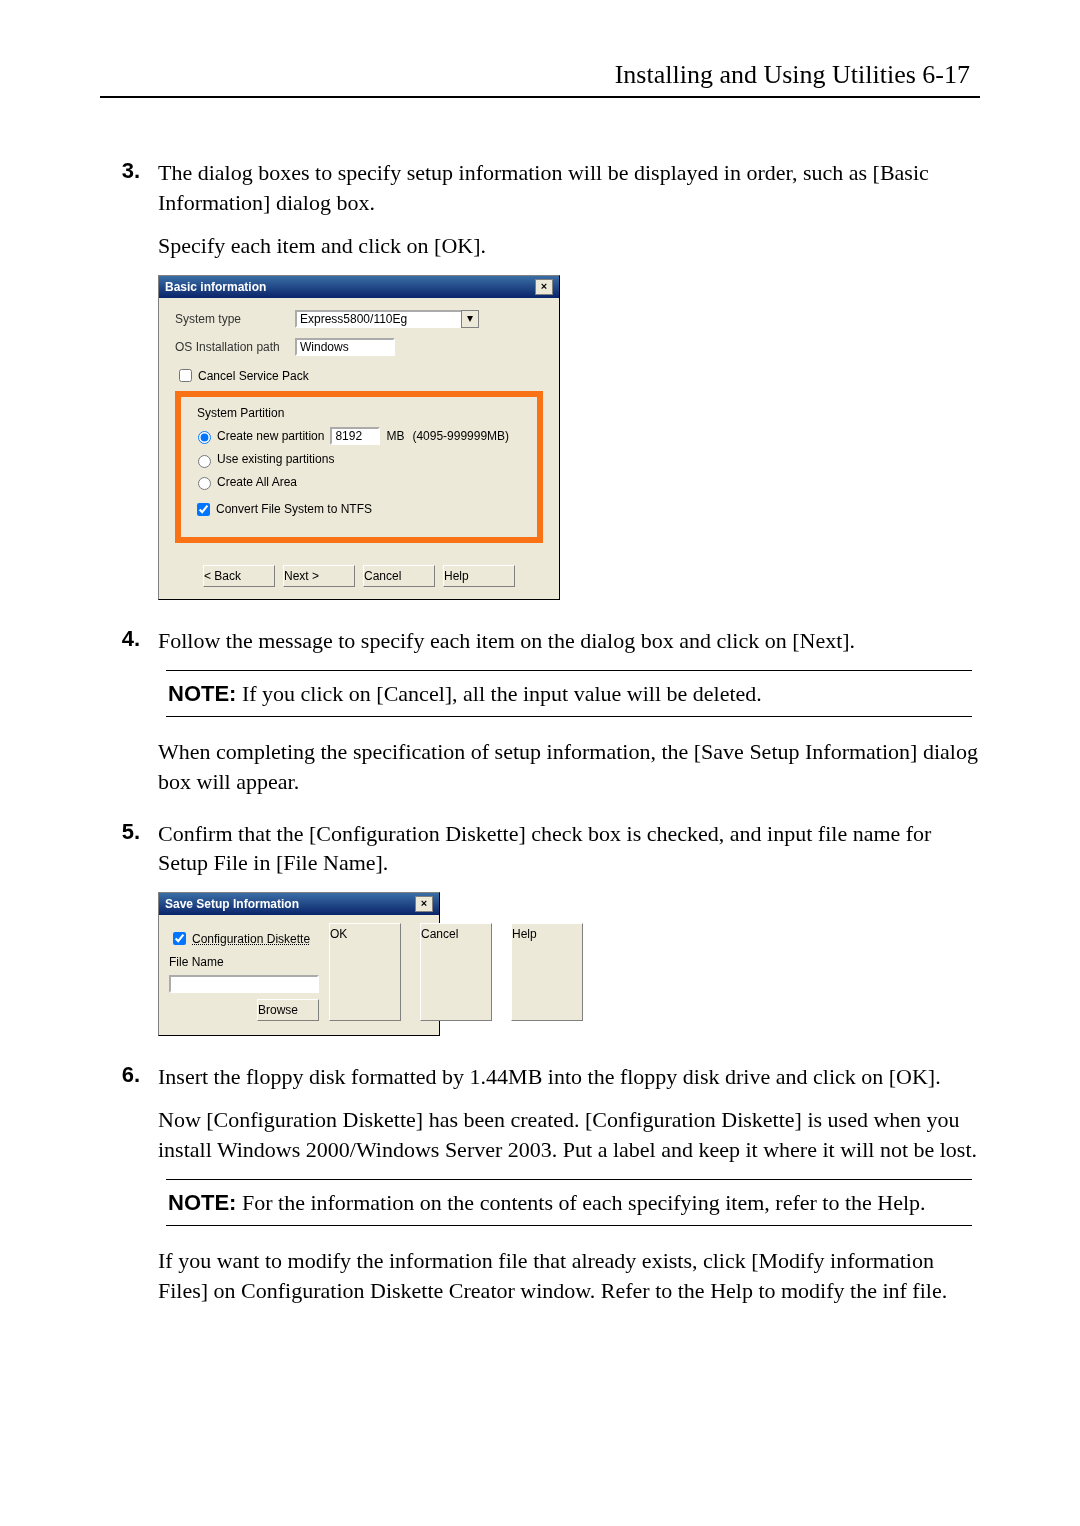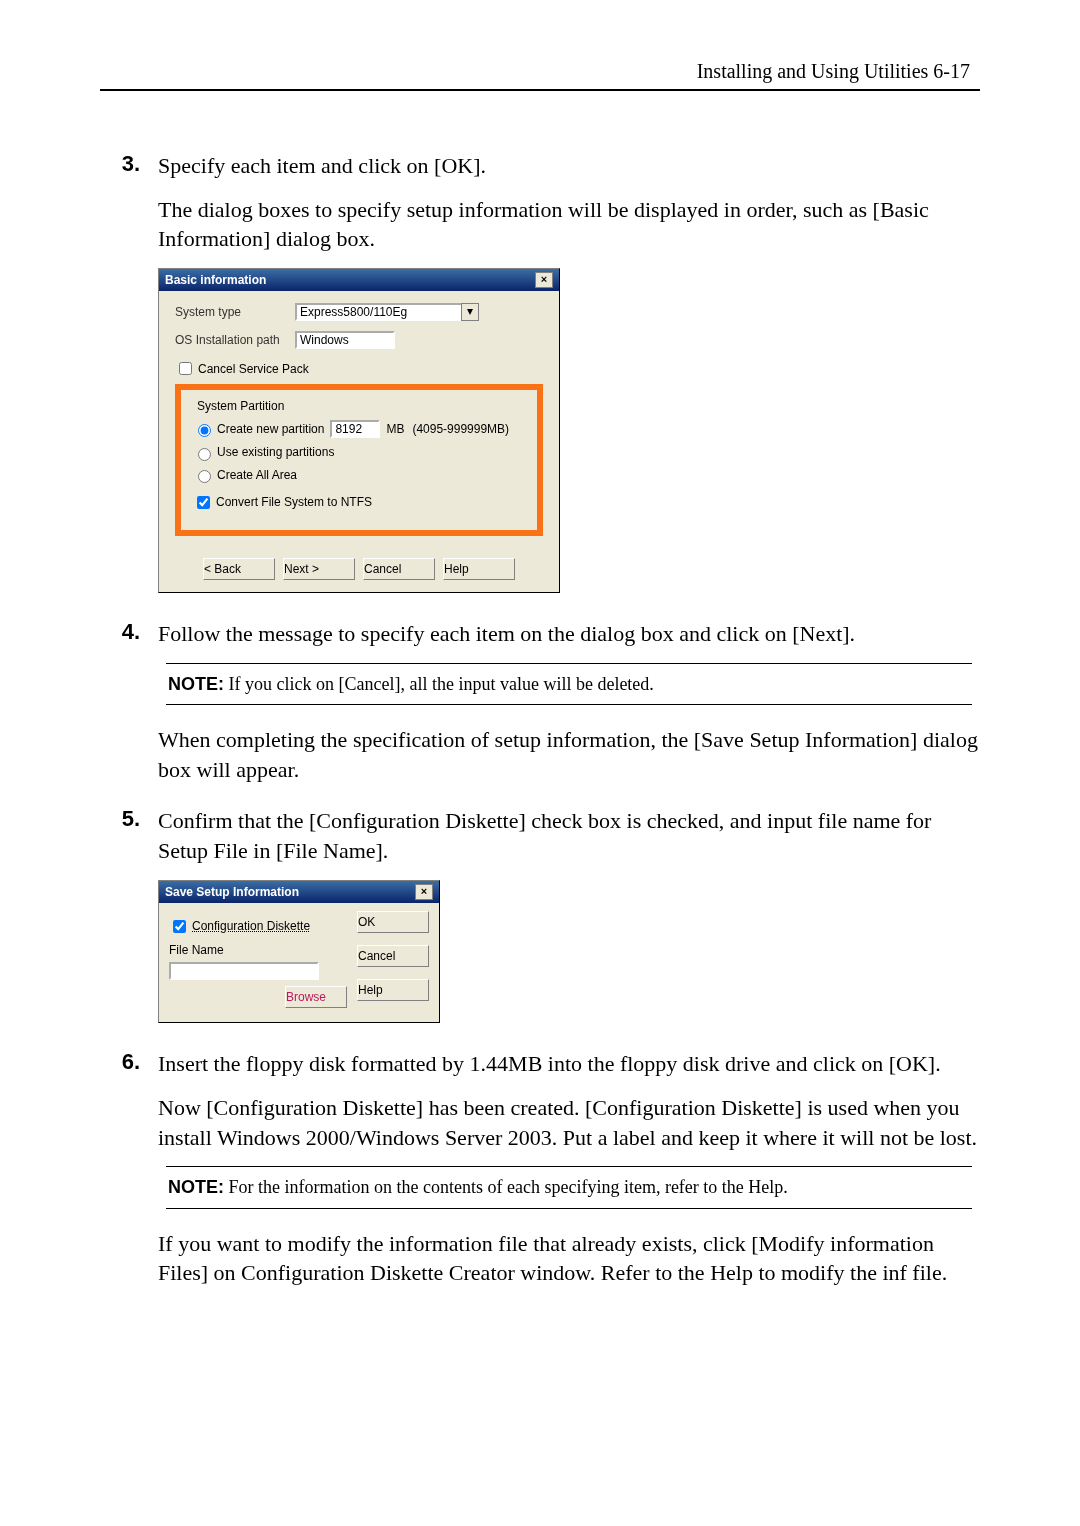--- a/index.html
+++ b/index.html
@@ -1,57 +1,57 @@
 <!DOCTYPE html>
 <html><head>
 <meta charset="utf-8">
 <style>
 html,body{margin:0;padding:0;background:#fff;font-family:"Times New Roman",serif;color:#000}
 .page{width:1080px;height:1526px;position:relative;box-sizing:border-box;padding:60px 100px 60px 100px}
-.hdr{text-align:right;font-size:20px;padding-right:10px}
+.hdr{text-align:right;font-size:26px;padding-right:10px}
 .hdr-rule{border:0;border-top:2px solid #000;margin:6px 0 60px 0}
 .step{display:flex;align-items:flex-start;margin-bottom:8px}
 .step-num{width:40px;flex:none;font-weight:bold;font-size:22px;font-family:Arial,sans-serif;text-align:right;margin-right:18px}
 .step-body{flex:1;font-size:22px;line-height:1.35}
 .step-body p{margin:0 0 14px 0}
 .dialog{font-family:Tahoma,Arial,sans-serif;font-size:12px;color:#000;background:#ece9d8;border:1px solid #808080;border-right-color:#000;border-bottom-color:#000;margin:6px 0 18px 0}
 .dialog .titlebar{background:linear-gradient(#3a6ea5,#0a246a);color:#fff;font-weight:bold;padding:3px 6px;display:flex;justify-content:space-between;}
 .dialog .titlebar .x{background:#ece9d8;color:#000;border:1px solid #808080;width:16px;height:14px;line-height:12px;text-align:center;font-size:11px}
 .dialog .body{padding:12px 16px}
 .dlg-row{display:flex;align-items:center;margin-bottom:10px}
 .dlg-row label{width:120px;color:#333}
 .win-input{background:#fff;border:2px inset #fff;font-size:12px;padding:1px 3px;height:18px;box-sizing:border-box}
 .win-btn{background:#ece9d8;border:1px solid #808080;border-top-color:#fff;border-left-color:#fff;font-size:12px;padding:2px 0;width:70px;text-align:left;display:inline-block;font-family:Tahoma,Arial,sans-serif}
-.win-btn.disabled{color:#be185d}
+.win-btn.disabled{color:#000000}
 .fieldset{border:6px solid #f97316;padding:8px 12px 12px 12px;margin-top:6px}
 .fieldset .legend{background:#ece9d8;display:inline-block;margin-top:-16px;padding:0 4px}
 .chk,.rad{display:flex;align-items:center;margin:6px 0}
 .chk input,.rad input{margin-right:6px}
 .dlg-btnrow{display:flex;gap:8px;justify-content:center;padding:10px 0 12px 0}
 .notebox{margin:12px 8px 20px 8px}
 .notebox hr{border:0;border-top:1px solid #000;margin:4px 0}
-.notebox .inner{padding:4px 2px;font-size:18px}
+.notebox .inner{padding:4px 2px;font-size:22px}
 .notebox .inner b{font-family:Arial,sans-serif}
 .save-dlg{width:280px}
 .save-body{display:flex;gap:10px;padding:8px 10px 14px 10px}
 .save-left{flex:1}
-.save-right{display:flex;flex-direction:column;gap:12px}
+.save-right{display:flex;flex-direction:row;gap:19px}
 .basic-dlg{width:400px}
 </style>
 </head>
 <body>
 <div class="page">
   <div class="hdr"><span>Installing and Using Utilities    6-17</span></div>
   <hr class="hdr-rule">
 
   <div class="step">
     <div class="step-num">3.</div>
     <div class="step-body">
+      <p>The dialog boxes to specify setup information will be displayed in order, such as [Basic Information] dialog box.</p>
       <p>Specify each item and click on [OK].</p>
-      <p>The dialog boxes to specify setup information will be displayed in order, such as [Basic Information] dialog box.</p>
 
       <div class="dialog basic-dlg">
         <div class="titlebar">
           <span>Basic information</span>
           <span class="x">×</span>
         </div>
         <div class="body">
           <div class="dlg-row">
             <label>System type</label>
             <input class="win-input" style="width: 184px;" value="Express5800/110Eg">

